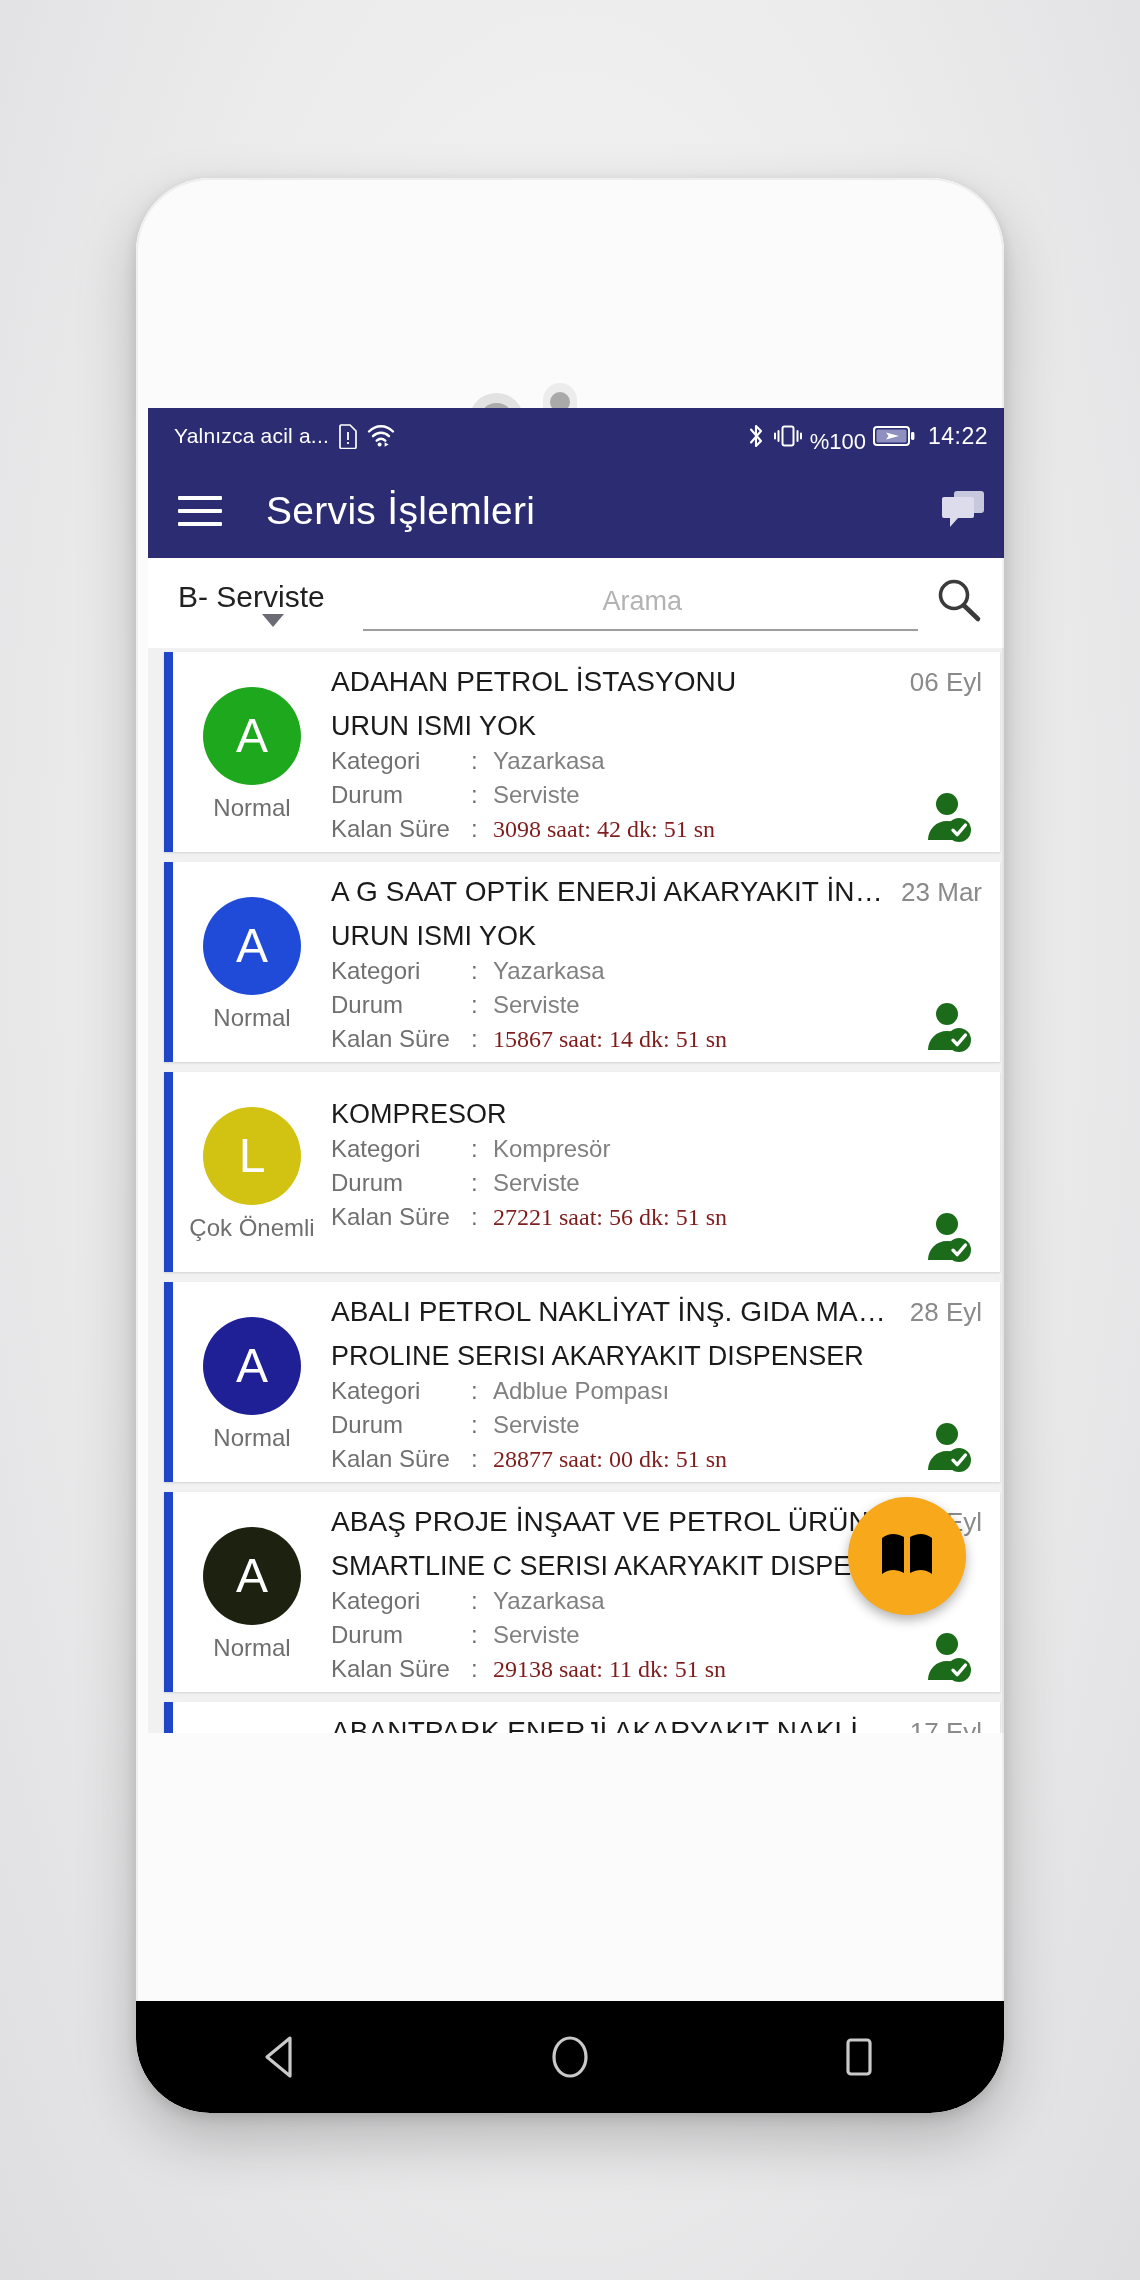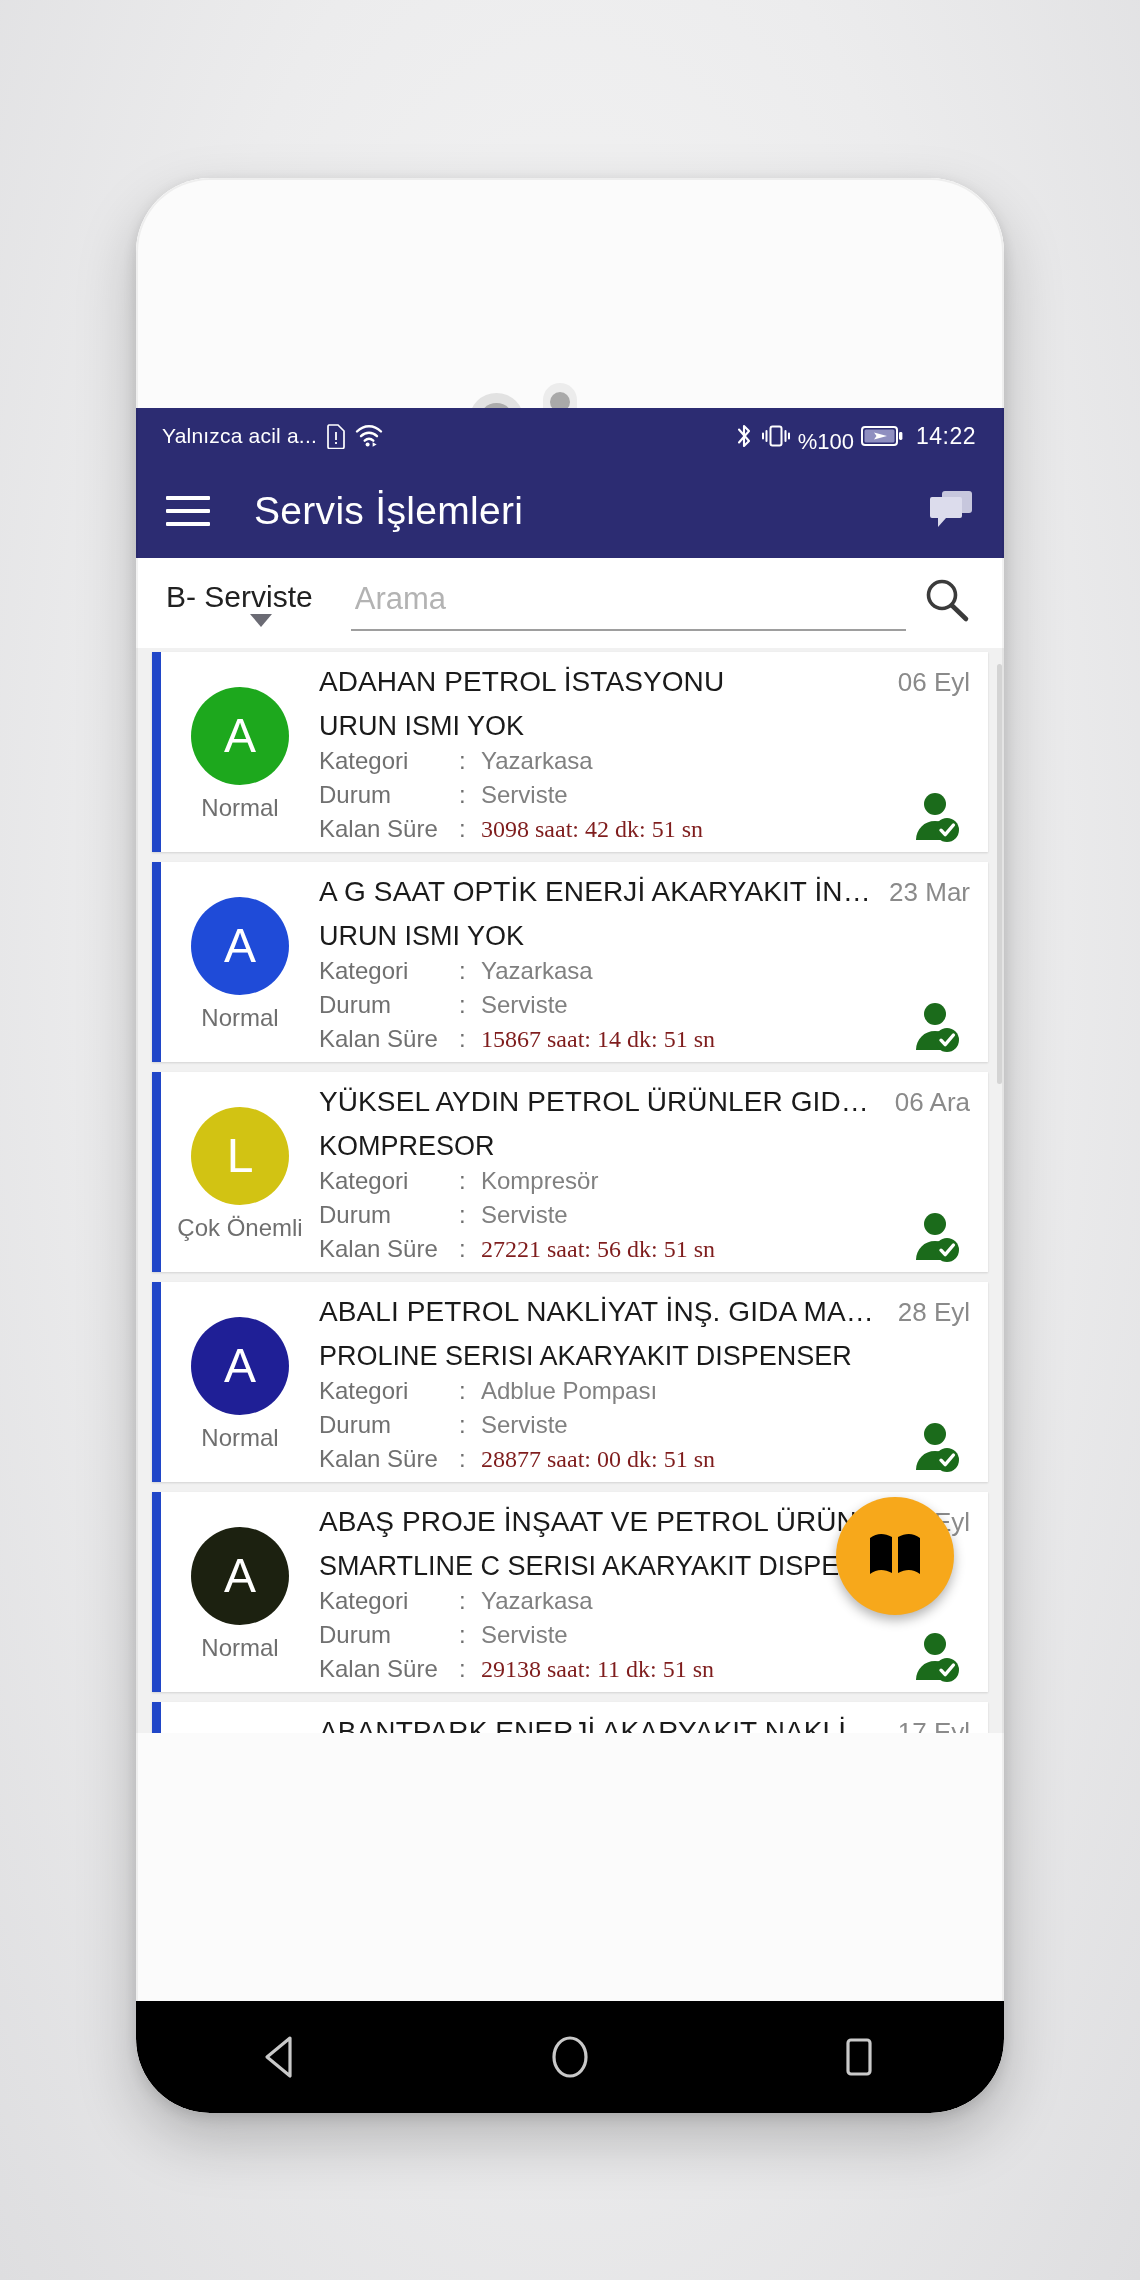--- a/index.html
+++ b/index.html
@@ -37,21 +37,21 @@
   }
   .cam-lens i { position:absolute; left:10px; top:10px; width:35px; height:35px; border-radius:50%; background:#ababab; }
   .cam-dots { position:absolute; left:407px; top:205px; width:34px; height:76px; border-radius:18px; background:#ececec; }
   .cam-dots i { position:absolute; left:7px; width:20px; height:20px; border-radius:50%; background:#a9a9a9; }
   .cam-dots i.d1 { top:9px; }
   .cam-dots i.d2 { top:47px; }
   .speaker { position:absolute; left:515px; top:232px; width:140px; height:20px; border-radius:10px; background:#ececec; }
 
   
   #screen {
-    position:absolute; left:0; top:0; width:100%;
+    position:absolute; left:12px; top:0; width:100%;
     top:230px; height:1325px;
     background:#f2f2f2; overflow:hidden;
   }
 
   
   .statusbar {
     height:56px; background:#2C2C72; color:#fff;
     display:flex; align-items:center; justify-content:space-between;
     padding:0 28px 0 26px;
     font-size:21px; letter-spacing:.2px;
@@ -79,22 +79,22 @@
   }
   .dropdown { display:flex; align-items:center; gap:0; cursor:pointer;flex-direction:column; }
   .dropdown-label { font-size:30px; color:#212121; }
   .caret {
     width:0;height:0;border-left:11px solid transparent;border-right:11px solid transparent;
     border-top:13px solid #6b6b74; margin-left:44px;
   }
   .search-wrap { flex:1; margin-left:38px; position:relative; display:flex; align-items:flex-end; }
   .search-field {
     flex:1; border:none; border-bottom:2px solid #9e9e9e; background:transparent;
-    font-family:"Liberation Sans", sans-serif; font-size:31px; color:#a21caf;
-    padding:0 0 12px 4px; outline:none;
+    font-family:"Liberation Sans", sans-serif; font-size:27px; color:#a21caf;
+    padding:0 0 12px 4px; outline:none;text-align:center;
   }
   .search-field::placeholder { color:#b3b3b3; }
   .search-btn { width:64px; display:flex; align-items:center; justify-content:center; margin-left:8px; margin-bottom:6px; cursor:pointer;}
 
   
   .list { background:#f1f1f1; height:calc(100% - 240px); overflow:hidden; padding-top:4px; position:relative; }
   .card {
     background:#fff; margin:0 16px 10px 16px;
     border-left:9px solid #2046c8;
     display:flex; height:200px; position:relative;
@@ -315,24 +315,20 @@
           </div>
         </div>
         <div class="card" style="border-left-color: rgb(32, 70, 200);">
           <div class="card-left">
             <div class="avatar" style="background:#D2C313">
               <span>L</span>
             </div>
             <div class="avatar-label">Çok Önemli</div>
           </div>
           <div class="card-body">
-            <div class="row-top">
-              <span class="company">YÜKSEL AYDIN PETROL ÜRÜNLER GIDA…</span>
-              <span class="date">06 Ara</span>
-            </div>
             <div class="product">KOMPRESOR</div>
             <div class="kv">
               <div class="kv-row">
                 <span class="kv-key">Kategori</span>
                 <span class="kv-sep">:</span>
                 <span class="kv-val">Kompresör</span>
               </div>
               <div class="kv-row">
                 <span class="kv-key">Durum</span>
                 <span class="kv-sep">:</span>

